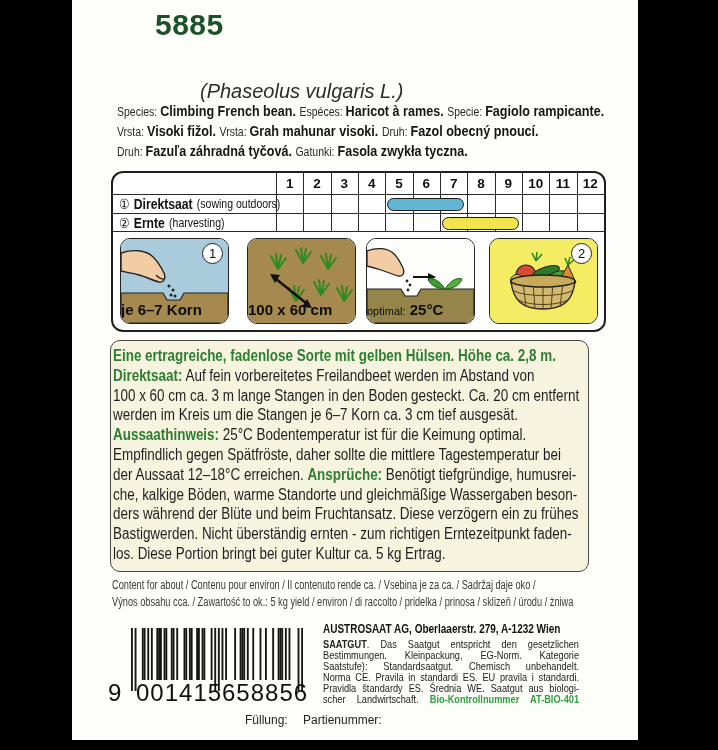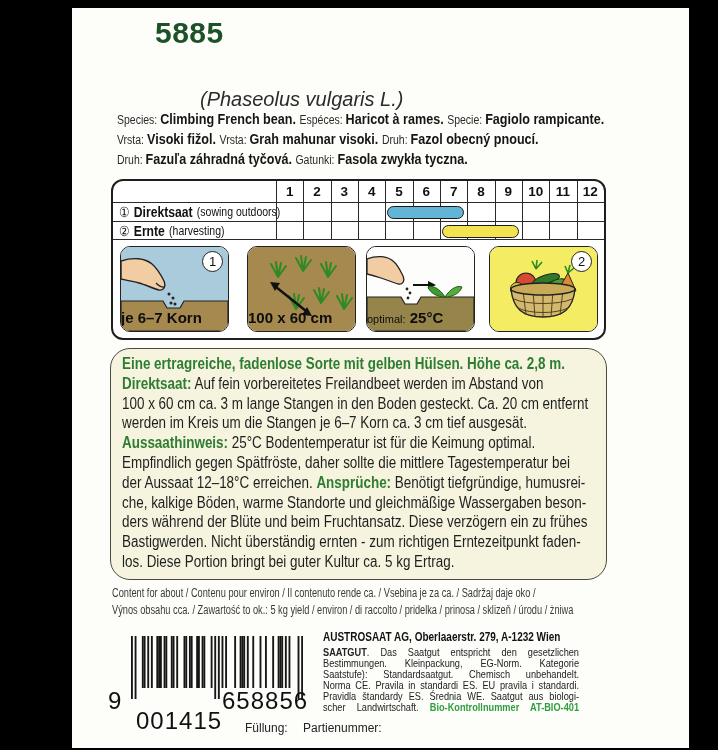--- a/index.html
+++ b/index.html
@@ -1,19 +1,19 @@
 <!DOCTYPE html>
 <html><head>
 <meta charset="utf-8">
 <style>
   html,body{margin:0;padding:0;}
   body{width:718px;height:750px;position:relative;background:#000;
        font-family:"Liberation Sans",sans-serif;overflow:hidden;}
   #stage{position:absolute;inset:0;background:#000;}
-  .paper{position:absolute;left:72px;top:8px;width:617px;height:740px;background:#fdfdfa;}
+  .paper{position:absolute;left:72px;top:0;width:566px;height:740px;background:#fdfdfa;}
 
   #item-number{position:absolute;left:83px;top:8px;font-size:30px;font-weight:bold;
                color:#1d5229;letter-spacing:.5px;}
   #art-row{position:absolute;left:83px;top:53px;display:flex;align-items:baseline;gap:16px;}
   #art-label{font-size:16px;color:#2e8b3c;}
   #title{font-size:23px;font-weight:bold;color:#2e8b3c;white-space:nowrap;
          transform:scaleX(.93);transform-origin:0 100%;}
   #botanical{position:absolute;left:128px;top:80px;font-size:20px;font-style:italic;color:#2b2b2b;}
 
   #species{position:absolute;left:45px;top:102px;}
@@ -37,34 +37,34 @@
 
   .picto{position:absolute;top:65px;width:107px;height:84px;border:1.6px solid #222;
          border-radius:10px;overflow:hidden;background:#fff;}
   .picto svg{position:absolute;left:0;top:0;}
   .picto-label{position:absolute;left:0;right:0;bottom:5px;
                font-weight:bold;font-size:15px;color:#0d0d0d;}
   .picto-label .small{font-weight:normal;font-size:11px;}
   .badge{position:absolute;top:4px;right:5px;width:19px;height:19px;border:1.5px solid #222;
          border-radius:50%;background:#fff;font-size:13px;line-height:19px;text-align:center;color:#111;}
 
-  #descbox{position:absolute;left:38px;top:340px;width:473px;height:218px;padding:6px 11px;
-           background:#f6f4df;border:1.5px solid #4a4a44;border-radius:20px;}
+  #descbox{position:absolute;left:38px;top:340px;width:473px;height:218px;padding:6px 2px;
+           background:#f6f4df;border:1.5px solid #4a4a44;border-radius:10px;}
   .d-line{height:19.8px;font-size:16px;color:#1f1f1f;transform:scaleX(.84);
           transform-origin:0 50%;white-space:nowrap;}
   .dg{color:#2e7d32;font-weight:bold;}
 
   #notes{position:absolute;left:40px;top:578px;}
   .note-line{height:16.5px;font-size:12.3px;color:#3a3a3a;transform:scaleX(.75);
              transform-origin:0 50%;white-space:nowrap;}
 
   #bc-holder{position:absolute;left:59px;top:628px;width:172px;height:64px;}
   .bc-digit{position:absolute;font-size:24px;color:#111;}
   #bc-9{left:36px;top:679px;}
-  #bc-g1{left:64px;top:679px;width:80px;text-align:center;letter-spacing:1px;margin-top:20px;}
+  #bc-g1{left:64px;top:679px;width:80px;text-align:center;letter-spacing:1px;}
   #bc-g2{left:150px;top:679px;width:82px;text-align:center;letter-spacing:1px;}
 
   #producer{position:absolute;left:251px;top:622px;}
   .addr{font-size:12.5px;font-weight:bold;color:#111;height:17px;white-space:nowrap;
         transform:scaleX(.8);transform-origin:0 50%;}
   .p-line{width:320px;font-size:11.5px;line-height:10.9px;color:#222;
           text-align:justify;text-align-last:justify;transform:scaleX(.8);transform-origin:0 0;}
   .pb{font-weight:bold;}
   .pg{color:#2e9e3f;font-weight:bold;}
 

